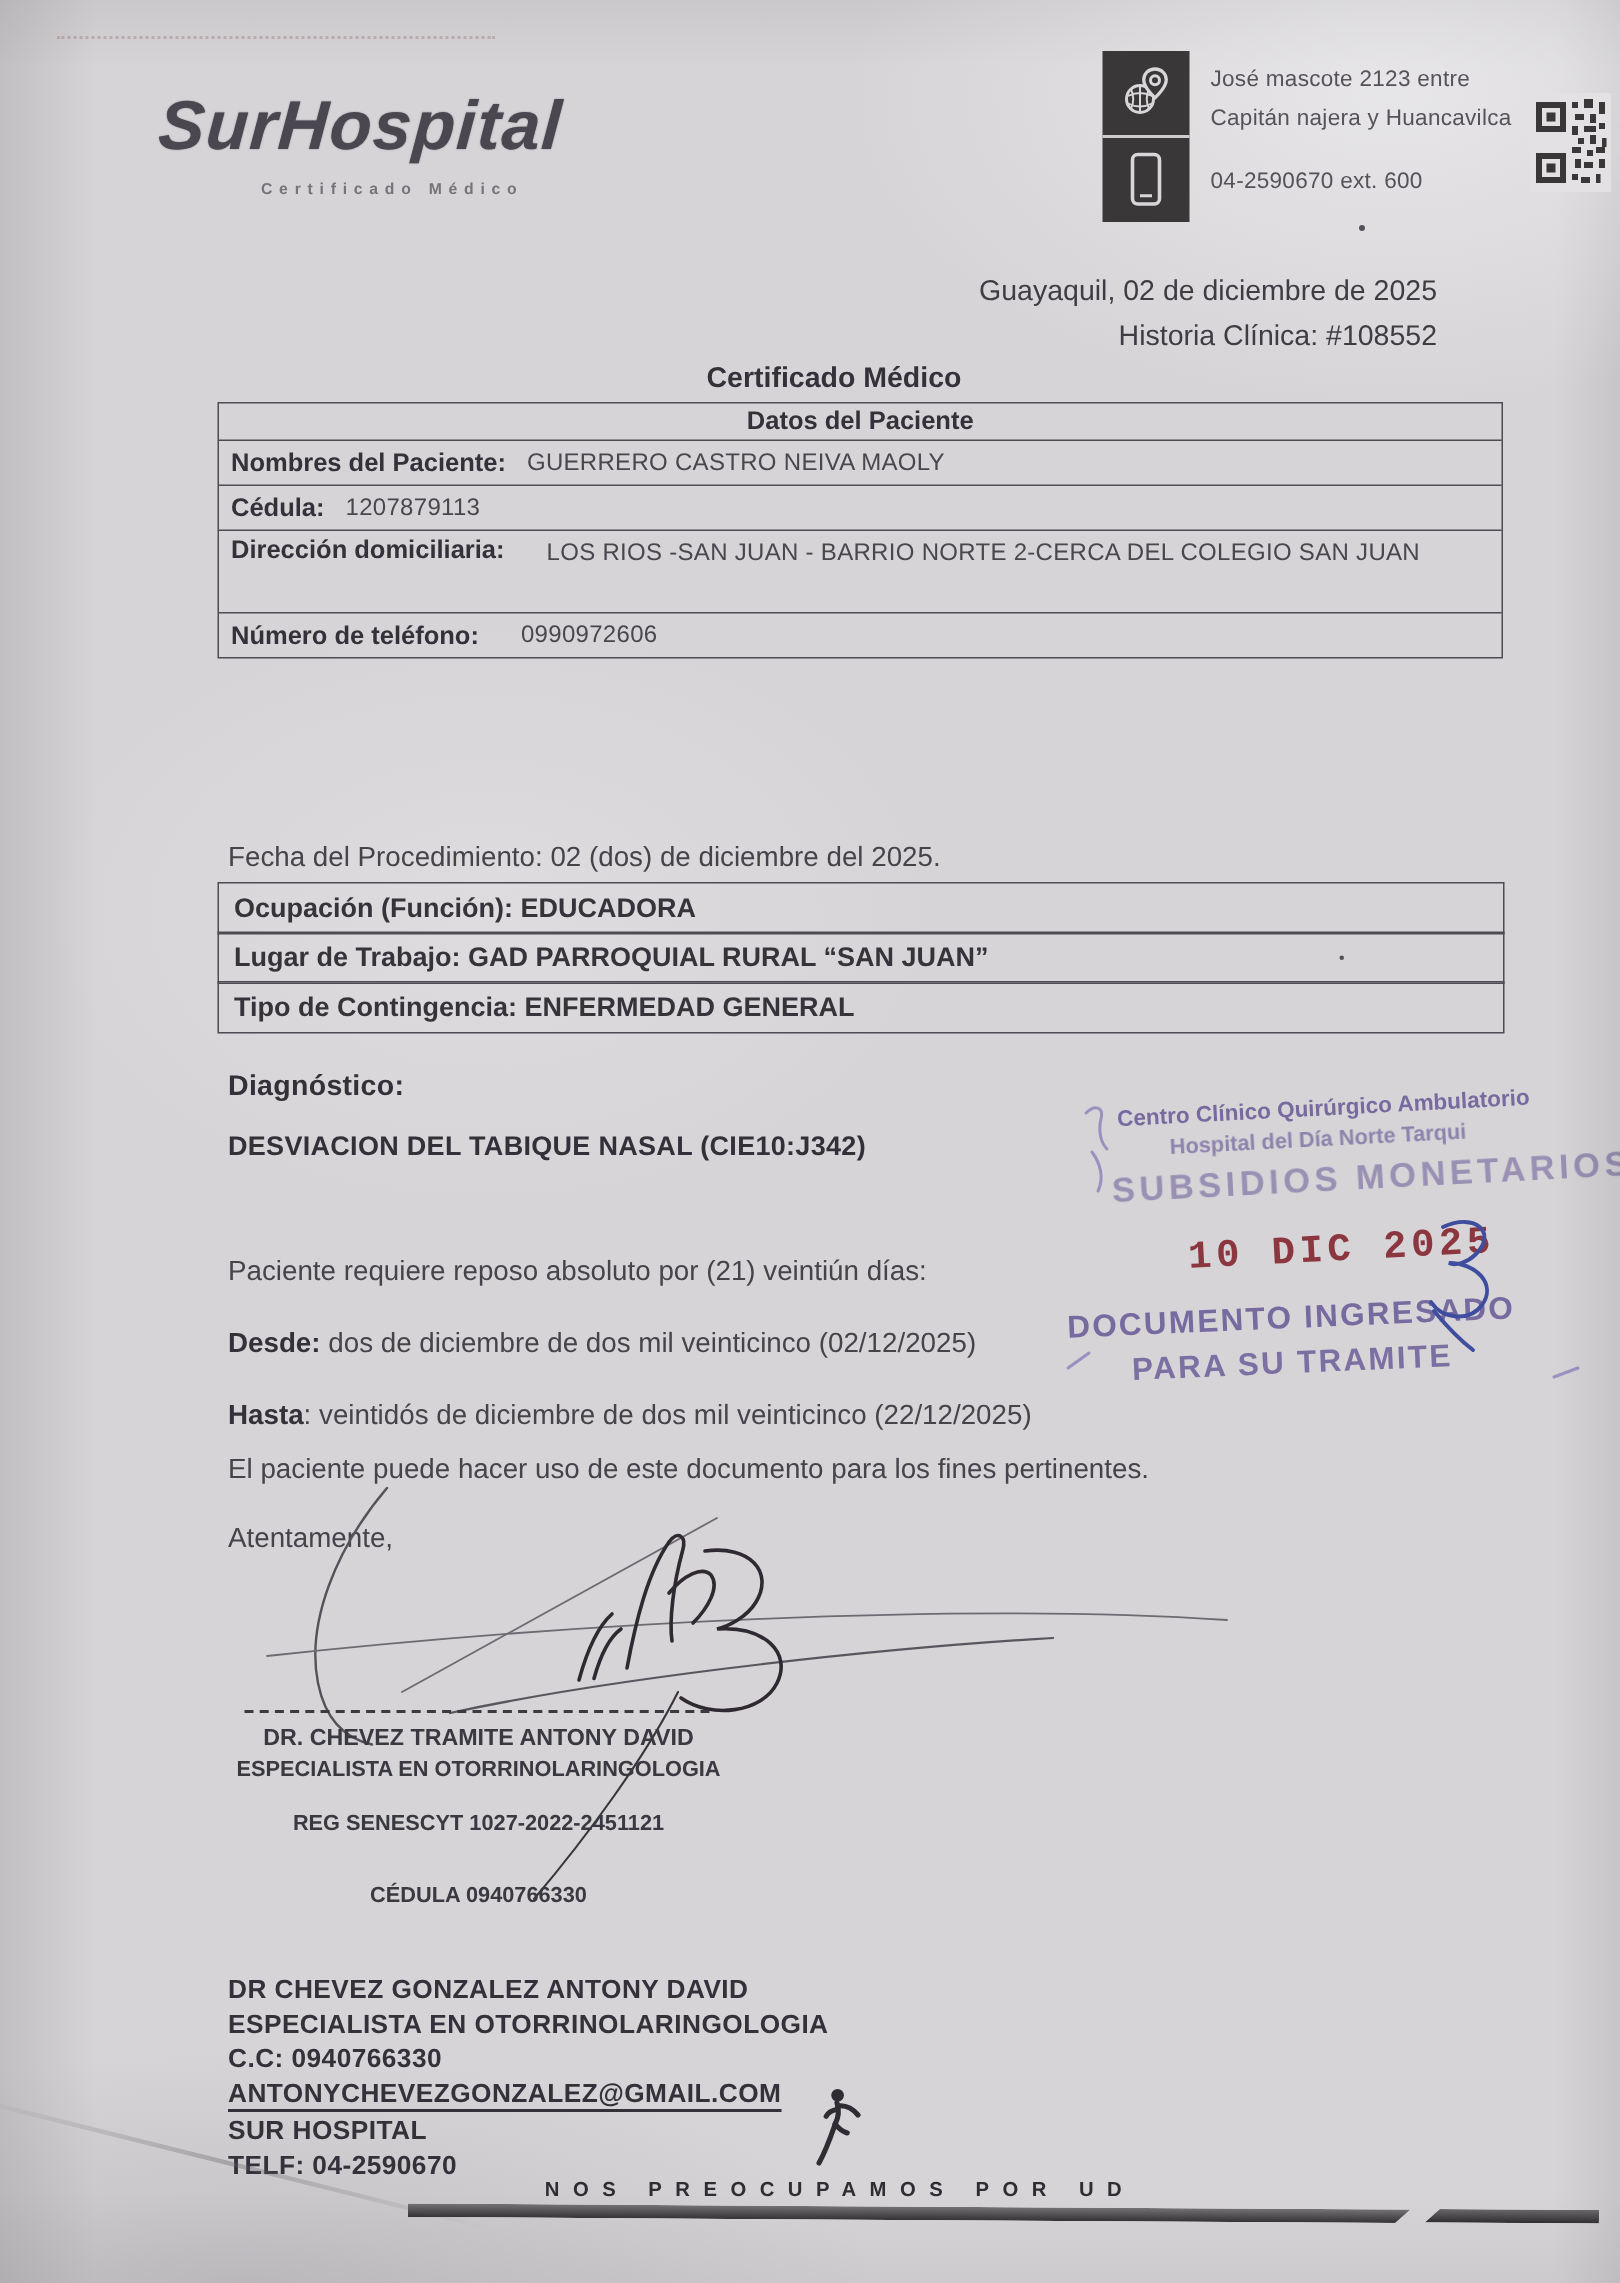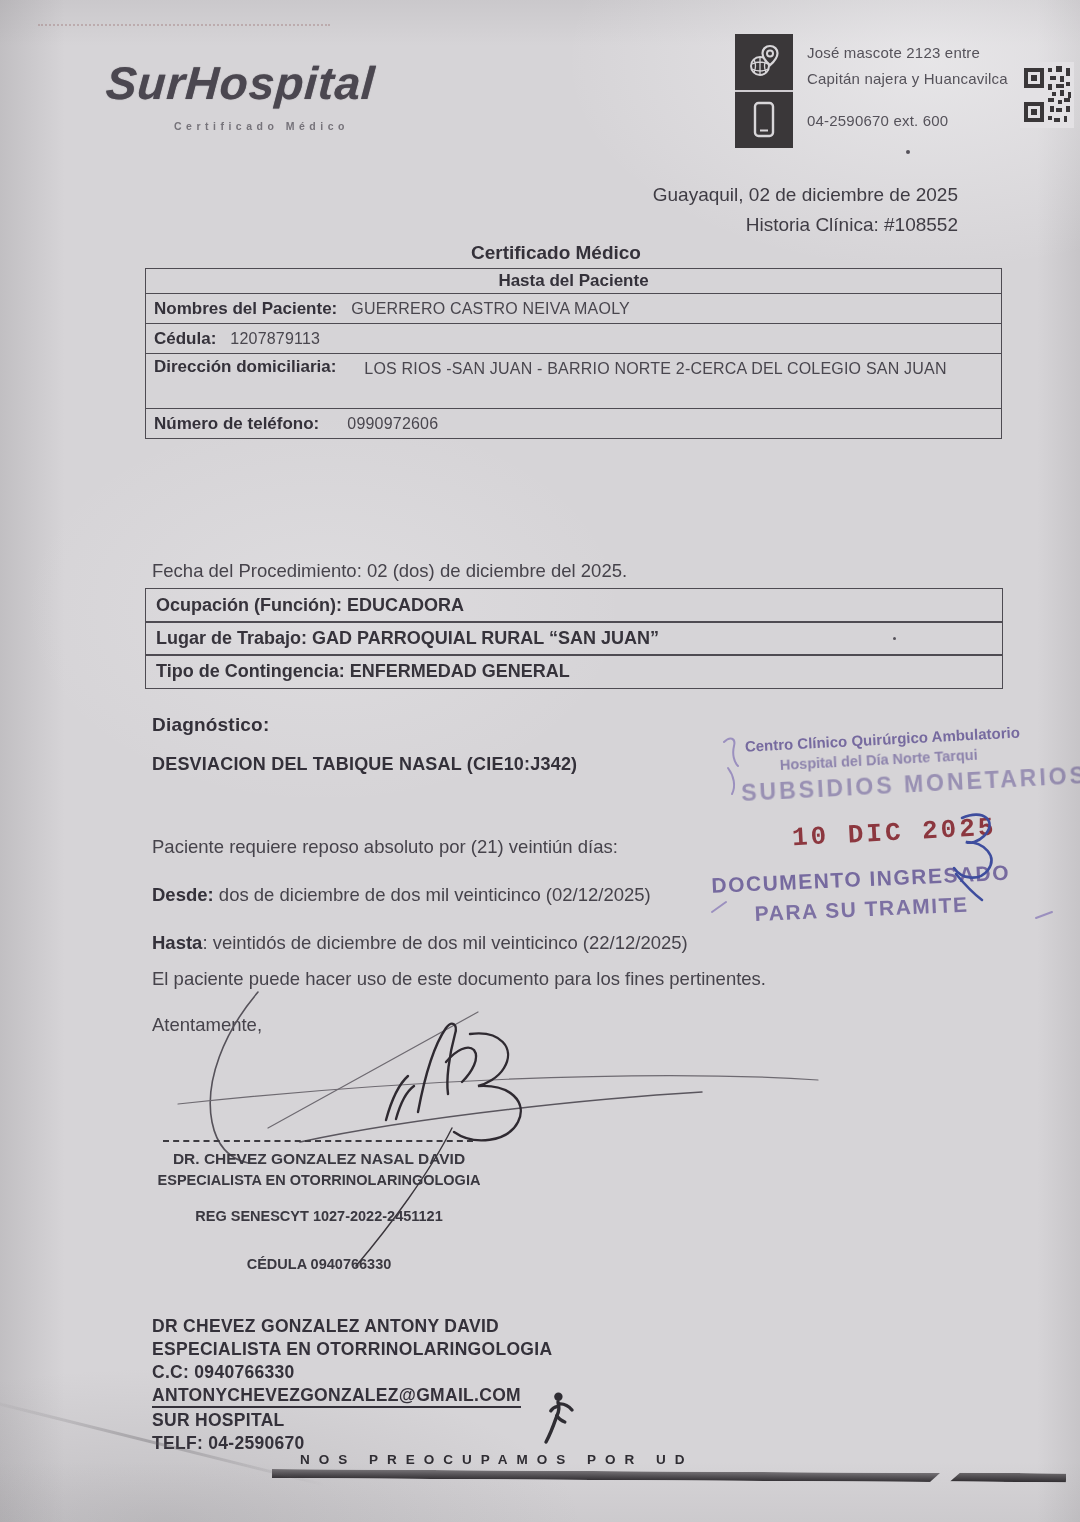--- a/index.html
+++ b/index.html
@@ -59,21 +59,21 @@
   
   .dash-line{left:163px;top:1140px;width:310px;border-top:2.4px dashed #3c3a40;}
   .docstamp{left:148px;width:342px;text-align:center;color:#3a3840;}
   .docstamp.n1{top:1150px;font-size:15.5px;font-weight:700;}
   .docstamp.n2{top:1172px;font-size:14.5px;font-weight:700;}
   .docstamp.n3{top:1192px;font-size:14.5px;font-weight:700;margin-top:16px;}
   .docstamp.n4{top:1256px;font-size:14.5px;font-weight:700;}
   
   .fblock{left:152px;font-size:17.5px;font-weight:700;color:#34313a;letter-spacing:.3px;}
   .email{border-bottom:2px solid #34313a;padding-bottom:1px;}
-  .slogan{left:300px;top:1452px;width:520px;text-align:left;font-size:13.5px;font-weight:700;
+  .slogan{left:300px;top:1452px;width:520px;text-align:center;font-size:13.5px;font-weight:700;
     letter-spacing:9px;color:#2f2d33;}
   .bar1{left:272px;top:1469px;width:668px;height:9px;transform:rotate(.35deg);transform-origin:left center;
     background:linear-gradient(180deg,#757276,#353236);clip-path:polygon(0 0,100% 0,calc(100% - 10px) 100%,0 100%);}
   .bar2{left:950px;top:1473px;width:116px;height:9px;transform:rotate(.4deg);
     background:linear-gradient(180deg,#6a676a,#302d31);clip-path:polygon(10px 0,100% 0,100% 100%,0 100%);}
   .ink{left:0;top:0;pointer-events:none;}
   .crease{left:-30px;top:1440px;width:360px;height:3px;background:linear-gradient(90deg,transparent,rgba(95,92,97,.35),transparent);transform:rotate(14deg);}
 </style>
 </head>
 <body>
@@ -138,21 +138,21 @@
           <rect x="22" y="27" width="1.5" height="3"></rect>
       </g>
     </svg>
   </div>
 
   <div class="abs meta-right" style="top:184px;">Guayaquil, 02 de diciembre de 2025</div>
   <div class="abs meta-right" style="top:214px;">Historia Clínica: #108552</div>
   <div class="abs doc-title">Certificado Médico</div>
 
   <div class="abs ptable">
-    <div class="thead">Hasta del Paciente</div>
+    <div class="thead">Datos del Paciente</div>
     <div class="trow">
       <span class="lbl">Nombres del Paciente:</span>
       <span class="val">GUERRERO CASTRO NEIVA MAOLY</span>
     </div>
     <div class="trow">
       <span class="lbl">Cédula:</span>
       <span class="val">1207879113</span>
     </div>
     <div class="trow" style="align-items:flex-start;padding-top:3px;min-height:49px;">
       <span class="lbl">Dirección domiciliaria:</span>
@@ -221,21 +221,21 @@
       <g stroke="#8374b5" stroke-width="2" opacity=".7">
         <path d="M724 742 C730 736 736 738 734 746 C732 754 734 762 738 766"></path>
         <path d="M728 768 C734 776 736 786 732 794"></path>
         <path d="M712 912 L726 902"></path>
         <path d="M1036 918 L1052 912"></path>
       </g>
     </g>
   </svg>
 
   <div class="abs dash-line"></div>
-  <div class="abs docstamp n1">DR. CHEVEZ GONZALEZ NASAL DAVID</div>
+  <div class="abs docstamp n1">DR. CHEVEZ TRAMITE ANTONY DAVID</div>
   <div class="abs docstamp n2">ESPECIALISTA EN OTORRINOLARINGOLOGIA</div>
   <div class="abs docstamp n3">REG SENESCYT  1027-2022-2451121</div>
   <div class="abs docstamp n4">CÉDULA   0940766330</div>
 
   <div class="abs fblock" style="top:1316px;">DR CHEVEZ GONZALEZ ANTONY DAVID</div>
   <div class="abs fblock" style="top:1339px;">ESPECIALISTA EN OTORRINOLARINGOLOGIA</div>
   <div class="abs fblock" style="top:1362px;">C.C: 0940766330</div>
   <div class="abs fblock" style="top:1385px;"><span class="email">ANTONYCHEVEZGONZALEZ@GMAIL.COM</span></div>
   <div class="abs fblock" style="top:1410px;">SUR HOSPITAL</div>
   <div class="abs fblock" style="top:1433px;">TELF: 04-2590670</div>

